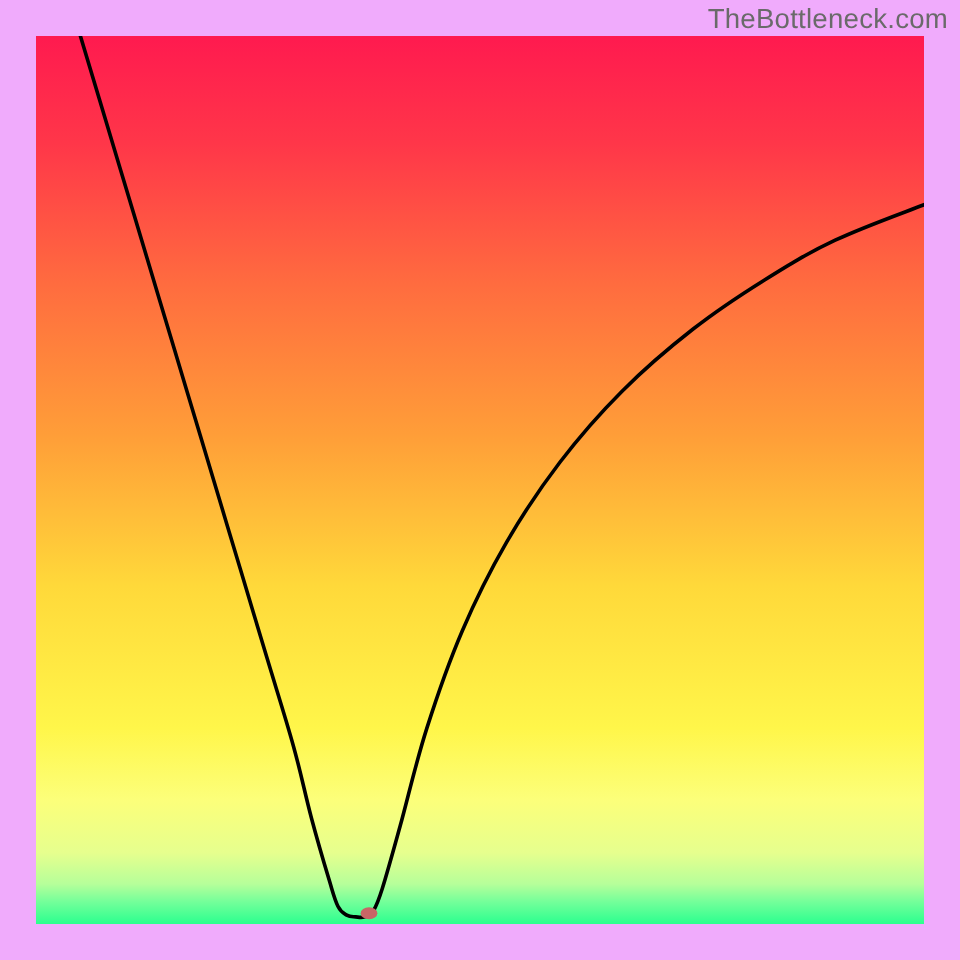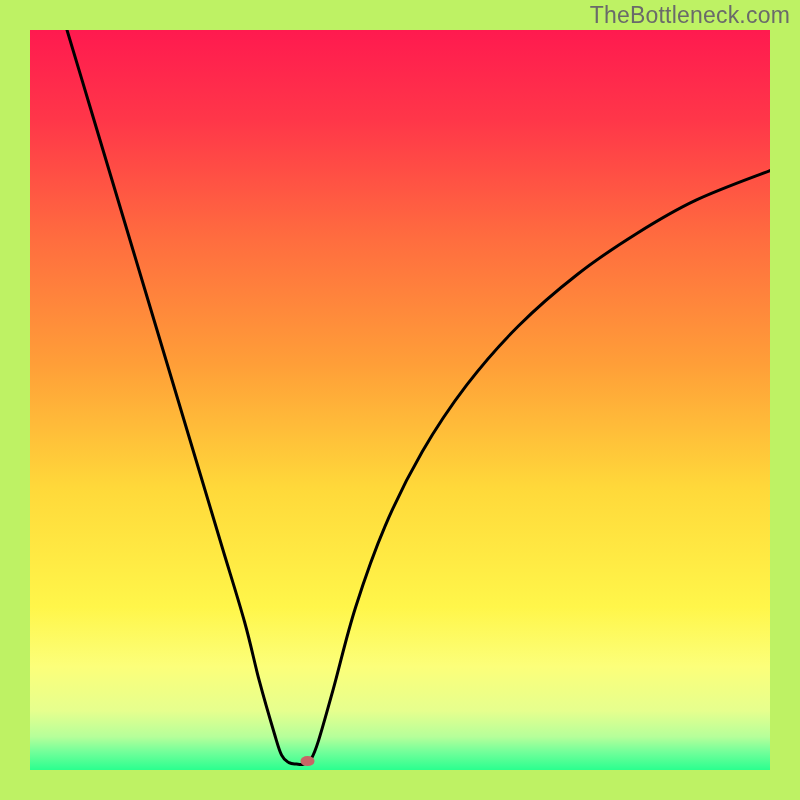--- a/index.html
+++ b/index.html
@@ -7,21 +7,21 @@
     padding: 0;
     width: 800px;
     height: 800px;
     background: #000;
     overflow: hidden;
   }
   .frame {
     position: relative;
     width: 800px;
     height: 800px;
-    background: #bef264;
+    background: #f0abfc;
     text-align: center;
   }
   .watermark {
     position: absolute;
     top: 2px;
     right: 10px;
     font-family: Arial, Helvetica, sans-serif;
     font-size: 23px;
     font-weight: 500;
     color: #6a6a6a;

